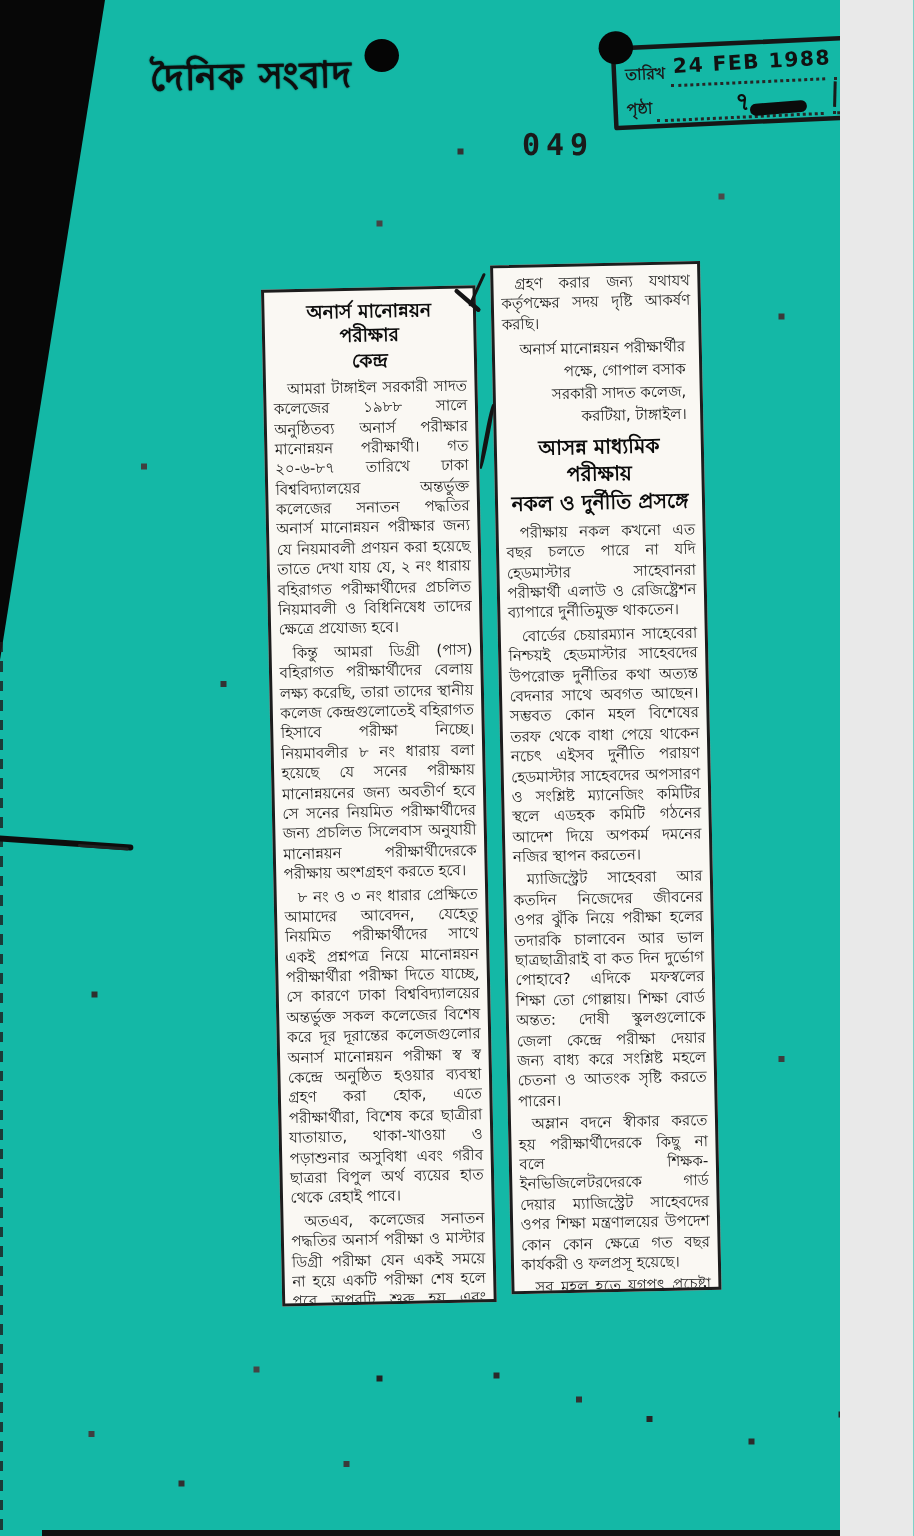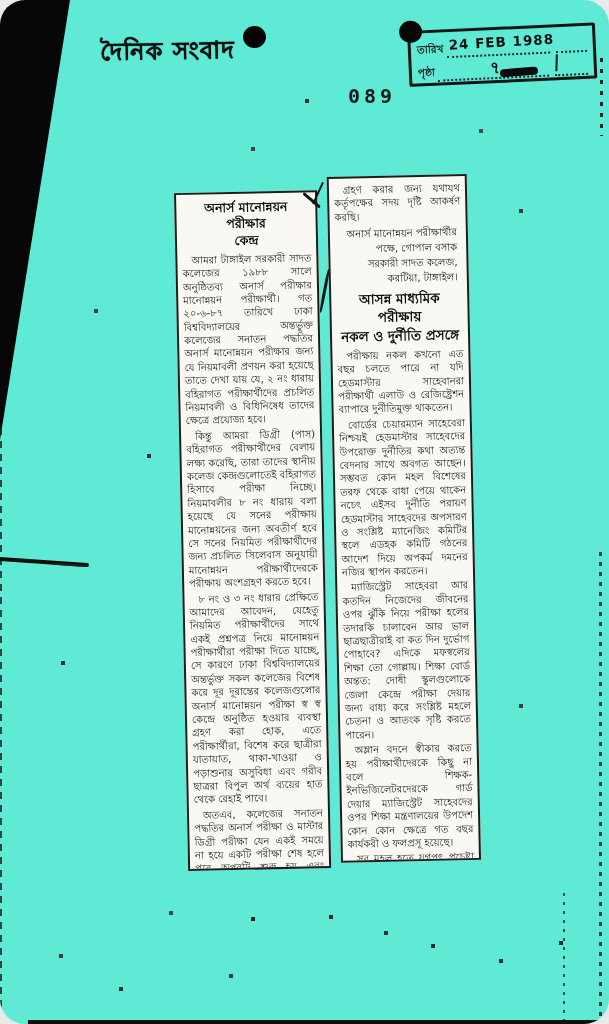--- a/index.html
+++ b/index.html
@@ -3,23 +3,22 @@
 <meta charset="utf-8">
 <style>
   html,body{margin:0;padding:0;}
   body{
     width:609px;height:1024px;
     background:#e9e9e9;
     font-family:"DejaVu Sans",sans-serif;
     color:#141414;
   }
   #scan-page{
-    position:relative;width:609px;height:1024px;overflow:hidden;
-    background:#5eead4;
-    border-radius:25px;
+    position:relative;width:560px;height:1024px;overflow:hidden;
+    background:#14b8a6;
   }
   
   .black-wedge{
     position:absolute;left:0;top:0;width:70px;height:440px;
     background:#070707;
     clip-path:polygon(0 0,100% 0,0 100%);
   }
   .edge-line-left{
     position:absolute;left:0;top:428px;width:2px;height:596px;
     background:repeating-linear-gradient(180deg,#1c1c1c 0 7px,transparent 7px 13px);
@@ -155,21 +154,21 @@
 
 <div id="scan-page">
 
   <div class="black-wedge"></div>
   <div class="edge-line-left"></div>
   <div class="ink-streak"></div>
 
   <div class="masthead">দৈনিক সংবাদ</div>
   <div class="masthead-dot"></div>
 
-  <div class="stamp-number">089</div>
+  <div class="stamp-number">049</div>
 
   <div class="stamp-box">
     <span class="stamp-dot"></span>
     <div class="stamp-row">
       <span class="stamp-label">তারিখ</span>
       <span class="dotline">
         <span class="stamp-value">24 FEB 1988</span>
       </span>
       <span class="dotline short"></span>
     </div>

